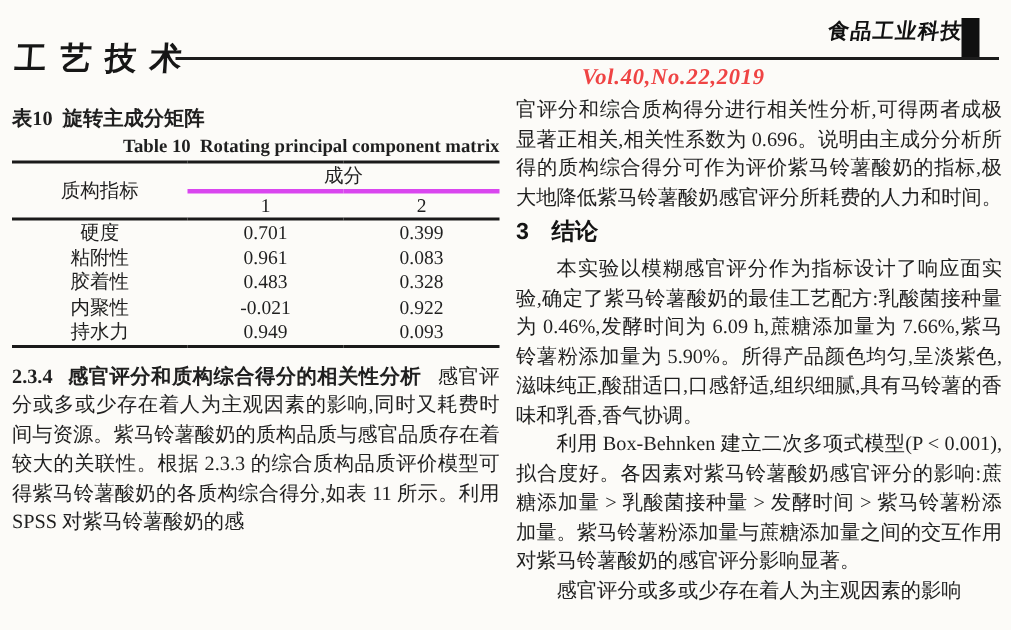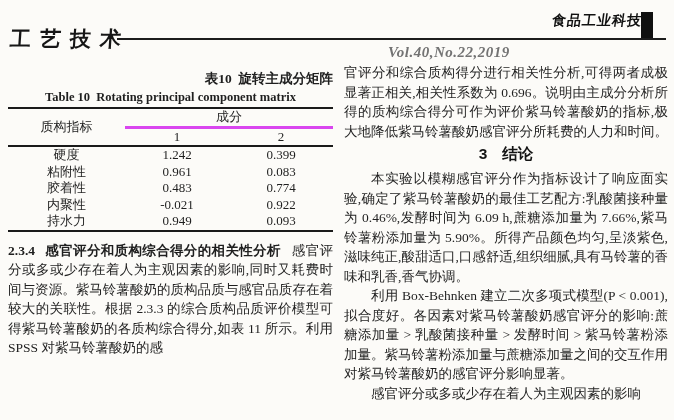--- a/index.html
+++ b/index.html
@@ -18,46 +18,46 @@
   .header-rule{position:absolute;left:117px;top:38px;width:549px;height:2px;background:#1c1c1c;}
   .journal-logo{
     position:absolute;left:552px;top:12px;
     font-family:"Liberation Sans","DejaVu Sans",sans-serif;
     font-weight:bold;font-size:14px;letter-spacing:1px;color:#111;
     transform:skewX(-8deg);white-space:pre;
   }
   .journal-bar{position:absolute;left:641px;top:12px;width:12px;height:26px;background:#101010;}
   .vol-info{
     position:absolute;left:388px;top:44px;
-    font-style:italic;font-weight:bold;font-size:15px;letter-spacing:.5px;color:#737373;
+    font-style:italic;font-weight:bold;font-size:15px;letter-spacing:.5px;color:#ef4444;
     white-space:pre;
   }
   
   .left-col{position:absolute;left:8px;top:70px;width:325px;}
   .right-col{position:absolute;left:344px;top:63px;width:324px;}
   
-  .tbl-title-zh{font-weight:bold;font-size:13.5px;text-align:right;white-space:pre;}
-  .tbl-title-en{font-weight:bold;font-size:12.5px;text-align:center;white-space:pre;margin-top:2px;}
+  .tbl-title-zh{font-weight:bold;font-size:13.5px;text-align:left;white-space:pre;}
+  .tbl-title-en{font-weight:bold;font-size:12.5px;text-align:right;white-space:pre;margin-top:2px;}
   table.pca{border-collapse:collapse;width:100%;margin-top:2px;
     border-top:2px solid #1a1a1a;border-bottom:2px solid #1a1a1a;}
   table.pca th,table.pca td{font-weight:normal;text-align:center;font-size:13px;padding:0;height:16.5px;line-height:16.5px;}
   .hdr-bottom{border-bottom:2px solid #1a1a1a;}
   .grp-underline{border-bottom:3px solid #d946ef;}
   col.c-label{width:36%;} col.c-v{width:32%;}
   
   .para{font-size:13.5px;line-height:19.5px;text-align:justify;margin:0;}
   .indent{text-indent:2em;}
   .formula{font-size:13.5px;line-height:20px;font-weight:bold;padding-left:30px;}
   .formula sub{font-size:9px;}
   .sec-num{font-weight:bold;margin-right:10px;}
   .sec-title{margin-right:11px;font-weight:bold;}
   .left-body{margin-top:9px;}
   .h-conclusion{
     font-family:"Liberation Sans","DejaVu Sans",sans-serif;
-    font-size:15.5px;font-weight:bold;margin:3px 0 4px 0;color:#141414;text-align:center;
+    font-size:15.5px;font-weight:bold;margin:3px 0 4px 0;color:#141414;
   }
   .h-conclusion .h-num{margin-right:15px;}
 </style>
 </head>
 <body>
 
 <div class="page">
 
   <div class="section-logo">工艺技术</div>
   <div class="header-rule"></div>
@@ -81,32 +81,32 @@
           <th colspan="2" class="grp-underline">成分</th>
         </tr>
         <tr>
           <th class="hdr-bottom">1</th>
           <th class="hdr-bottom">2</th>
         </tr>
       </thead>
       <tbody>
         <tr>
           <td>硬度</td>
-          <td>1.242</td>
+          <td>0.701</td>
           <td>0.399</td>
         </tr>
         <tr>
           <td>粘附性</td>
           <td>0.961</td>
           <td>0.083</td>
         </tr>
         <tr>
           <td>胶着性</td>
           <td>0.483</td>
-          <td>0.774</td>
+          <td>0.328</td>
         </tr>
         <tr>
           <td>内聚性</td>
           <td>-0.021</td>
           <td>0.922</td>
         </tr>
         <tr>
           <td>持水力</td>
           <td>0.949</td>
           <td>0.093</td>

